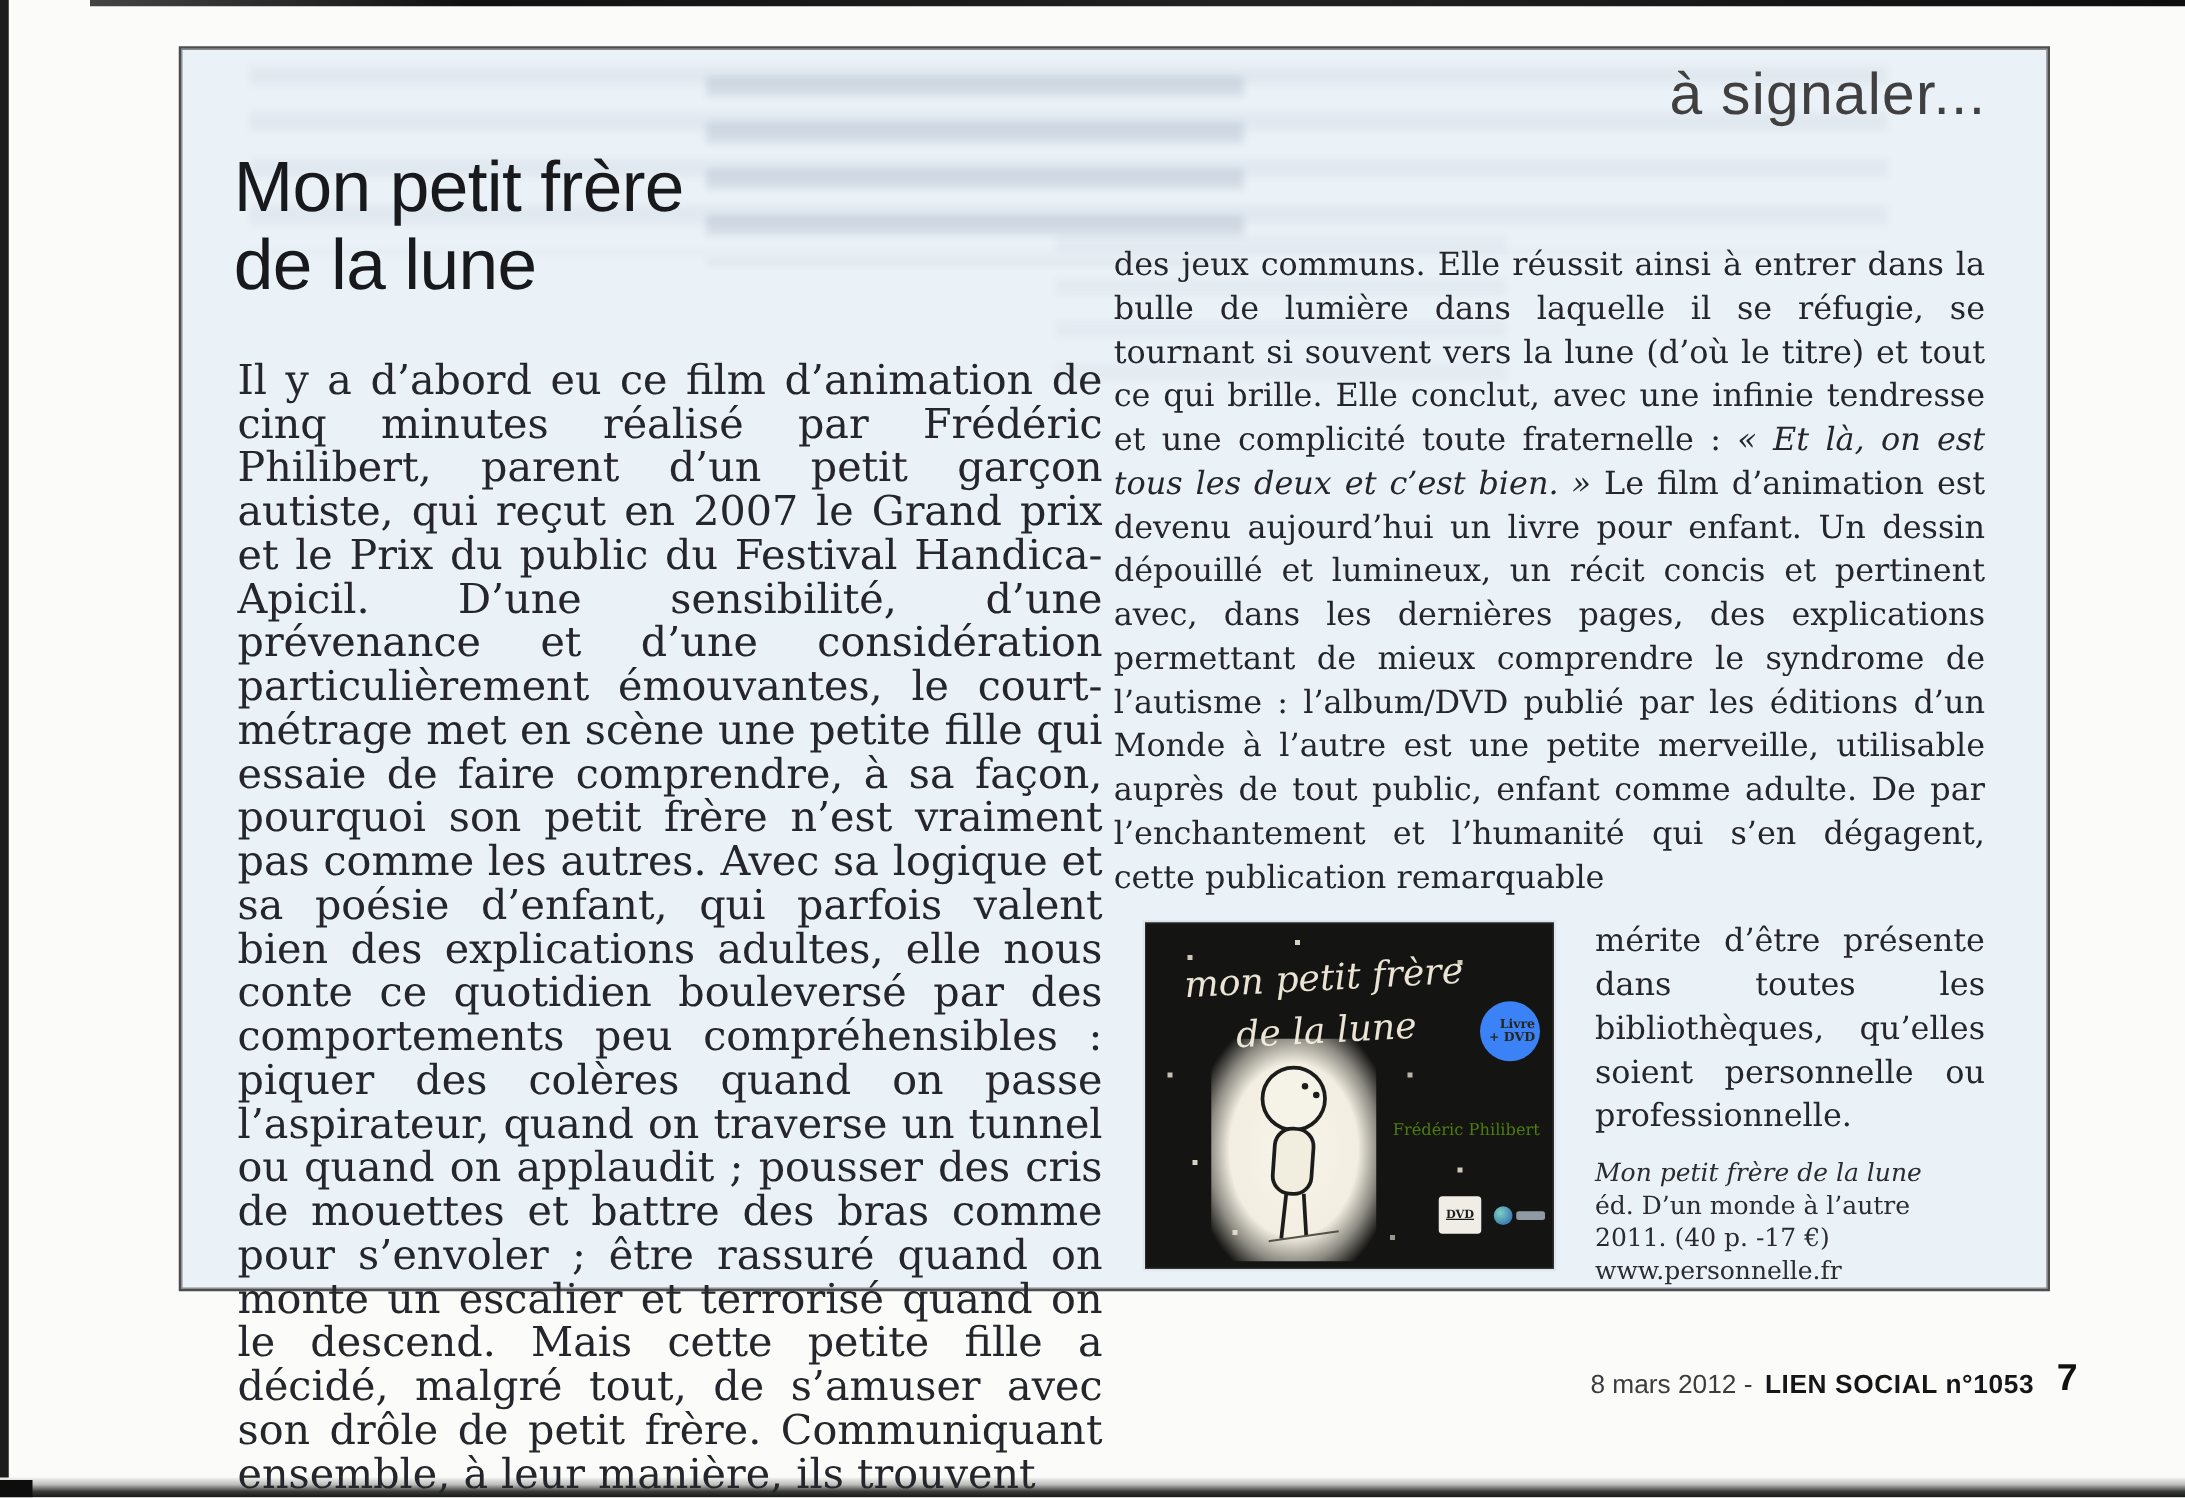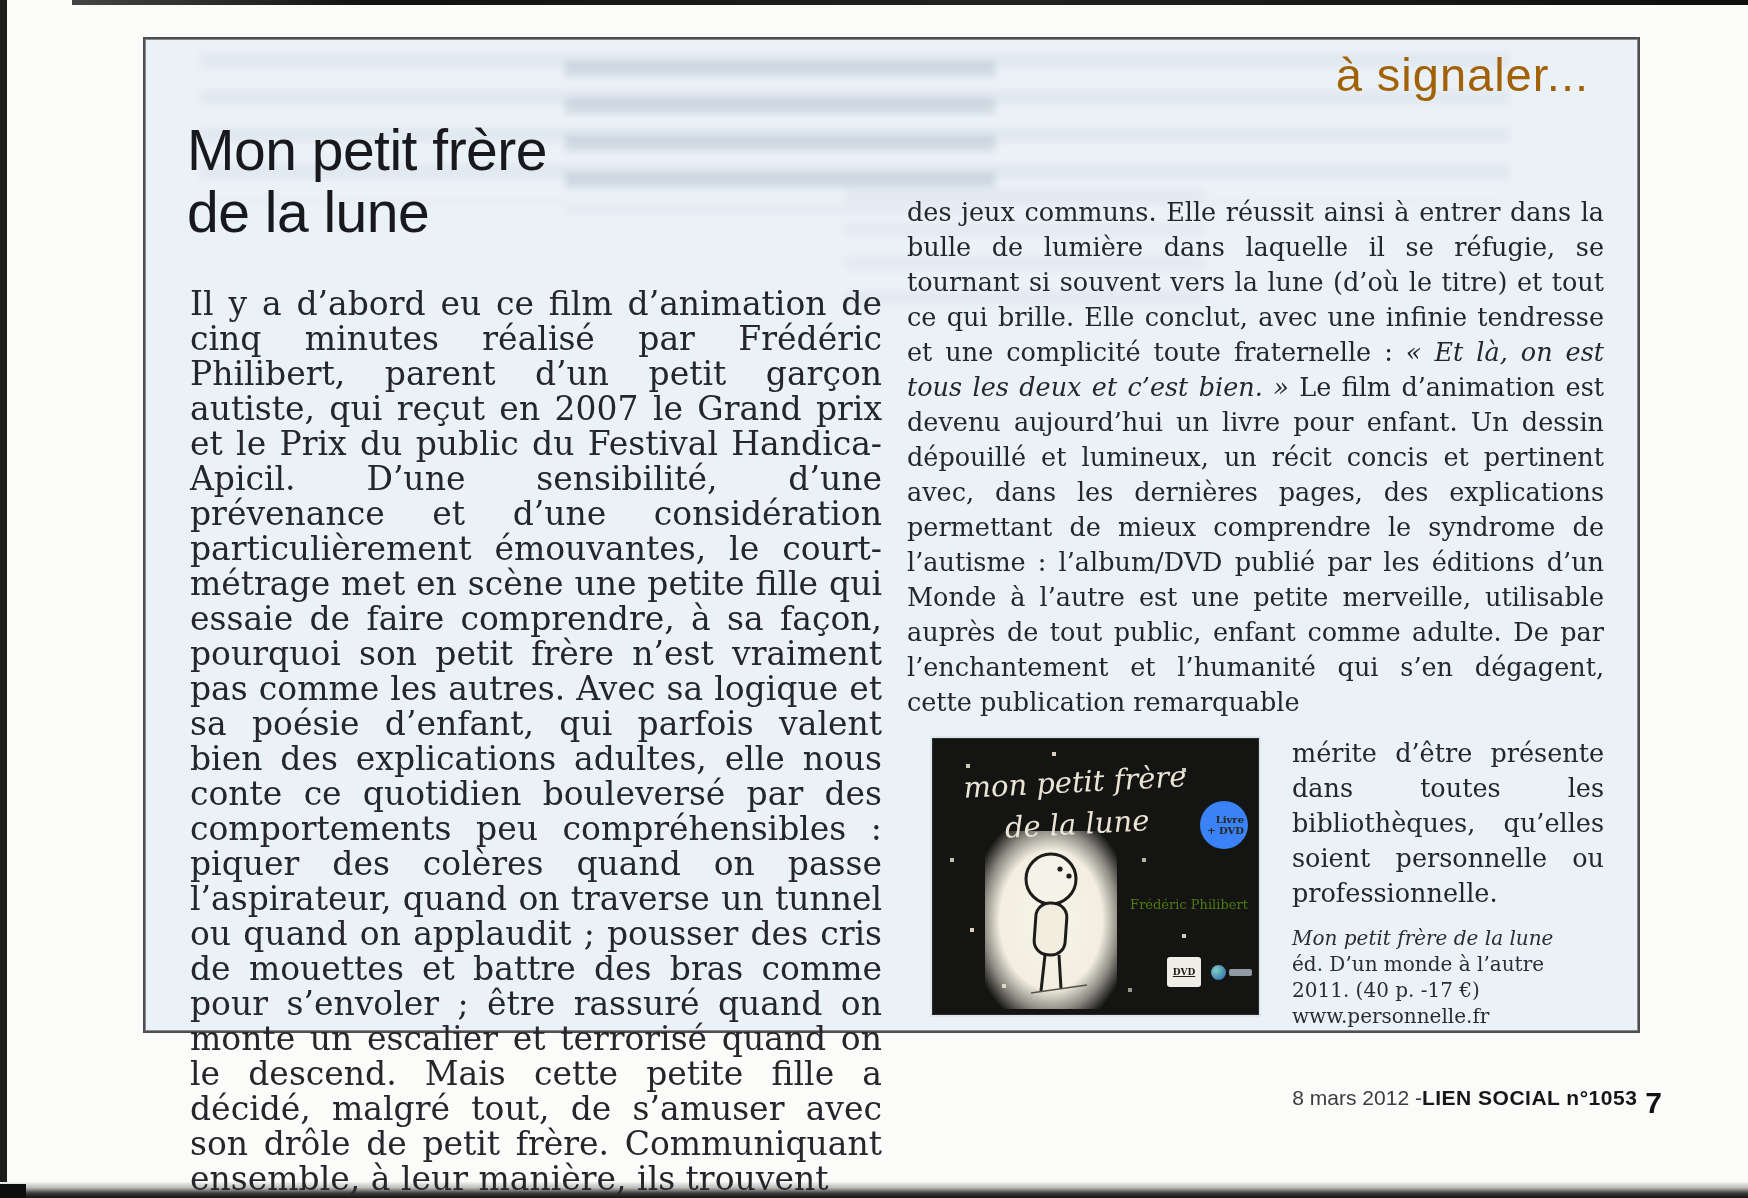--- a/index.html
+++ b/index.html
@@ -37,40 +37,40 @@
       rgba(95,112,138,0.22) 0 16px, rgba(95,112,138,0) 16px 37px);
   }
   .ghost-c {
     left:700px; top:150px; width:360px; height:130px; opacity:.4;
     background:repeating-linear-gradient(180deg,
       rgba(116,130,150,0.15) 0 13px, rgba(116,130,150,0) 13px 34px);
   }
 
   .signaler {
     position:absolute; top:8px; right:49px;
-    font-size:47px; letter-spacing:1px; color:#a16207; font-weight:400;
+    font-size:47px; letter-spacing:1px; color:#404040; font-weight:400;
   }
 
   .title {
     position:absolute; left:42px; top:80px;
     font-size:57px; line-height:62px; font-weight:400;
     letter-spacing:-0.5px; color:#17191d;
   }
 
   .bodytext {
     font-family:"DejaVu Serif","Liberation Serif",serif;
     color:#24262b; text-align:justify; text-justify:inter-word;
   }
 
   .col-left {
     position:absolute; left:45px; top:247px; width:692px;
     font-size:33px; line-height:35px;
   }
   .col-right {
-    position:absolute; left:762px; top:156px; width:697px;
+    position:absolute; left:746px; top:156px; width:697px;
     font-size:25.5px; line-height:35px;
   }
   .col-right .quote { font-style:italic; }
 
   .right-bottom { margin-top:16px; }
   .right-bottom::after { content:""; display:block; clear:both; }
 
   
   .book-cover {
     float:left; width:327px; height:277px; margin:2px 33px 0 25px;
@@ -119,21 +119,21 @@
   }
 
   .caption {
     margin-top:14px; font-size:20px; line-height:26px; color:#2a2c30;
     text-align:left;
   }
   .caption .cap-title { font-style:italic; }
 
   .footer {
     position:absolute; top:1086px; right:86px;
-    display:flex; align-items:flex-start; gap:0;
+    display:flex; align-items:flex-end; gap:10px;
     color:#3c3c3e; font-size:21px;
   }
   .footer .issue { font-weight:bold; color:#161618; letter-spacing:0.5px; }
   .footer .pageno { font-weight:bold; font-size:30px; color:#111; margin-left:8px; }
 </style>
 </head>
 <body>
 
 <div class="page">
 

